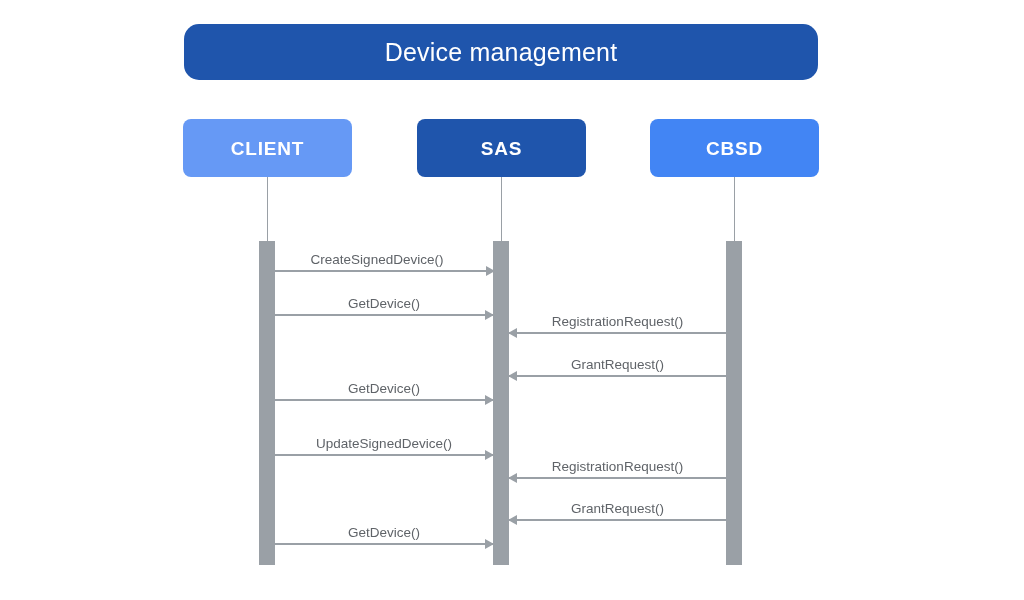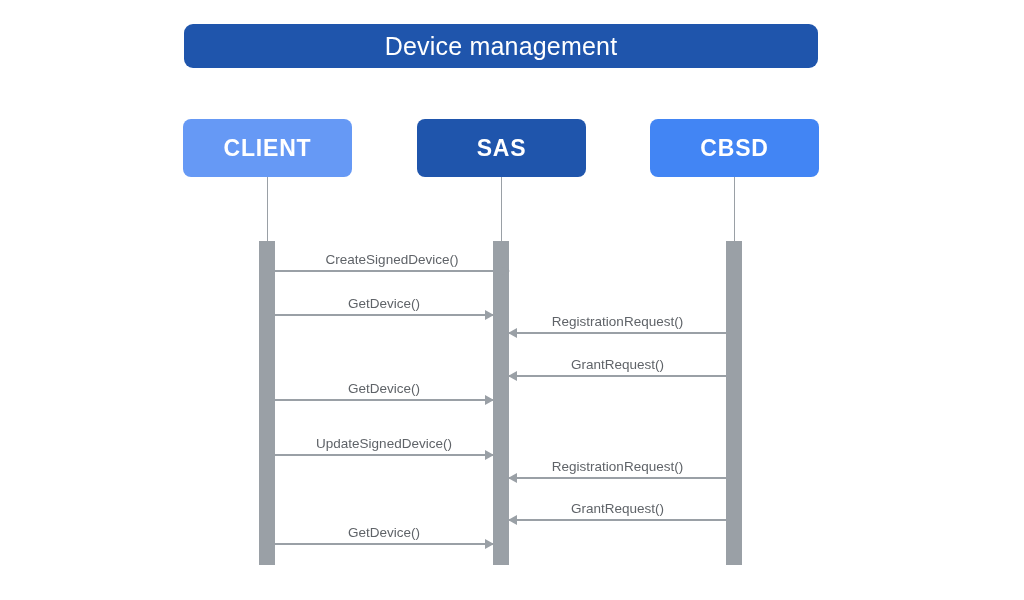--- a/index.html
+++ b/index.html
@@ -22,23 +22,23 @@
     width: 1024px;
     height: 600px;
   }
 
   
   .title-bar {
     position: absolute;
     left: 184px;
     top: 24px;
     width: 634px;
-    height: 44px;
+    height: 56px;
     background: #1f55ac;
-    border-radius: 9px;
+    border-radius: 15px;
     display: flex;
     align-items: center;
     justify-content: center;
   }
   .title-text {
     color: #ffffff;
     font-size: 25px;
     font-weight: 400;
     letter-spacing: 0.2px;
     line-height: 1;
@@ -49,21 +49,21 @@
     position: absolute;
     top: 119px;
     height: 58px;
     border-radius: 8px;
     display: flex;
     align-items: center;
     justify-content: center;
   }
   .participant-label {
     color: #ffffff;
-    font-size: 23px;
+    font-size: 19px;
     font-weight: 700;
     letter-spacing: 0.8px;
     line-height: 1;
   }
   #participant-0 { left: 183px;  width: 169px; background: #6699f5; }
   #participant-1 { left: 417px;  width: 169px; background: #1f55ac; }
   #participant-2 { left: 650px;  width: 169px; background: #4285f4; }
 
   
   .lifeline {
@@ -151,21 +151,21 @@
 
   <div class="lifeline" id="lifeline-0"></div>
   <div class="lifeline" id="lifeline-1"></div>
   <div class="lifeline" id="lifeline-2"></div>
 
   <div class="activation" id="activation-0"></div>
   <div class="activation" id="activation-1"></div>
   <div class="activation" id="activation-2"></div>
 
   <div id="messages-layer">
-      <div class="message dir-right" style="left: 275px; width: 234px; top: 249px;">
+      <div class="message dir-right" style="left: 260px; width: 234px; top: 249px;">
         <div class="msg-label">CreateSignedDevice()</div>
         <div class="msg-line"></div>
         <div class="msg-head"></div>
       </div>
       <div class="message dir-right" style="left: 275px; width: 218px; top: 293px;">
         <div class="msg-label">GetDevice()</div>
         <div class="msg-line"></div>
         <div class="msg-head"></div>
       </div>
       <div class="message dir-left" style="left: 509px; width: 217px; top: 311px;">

